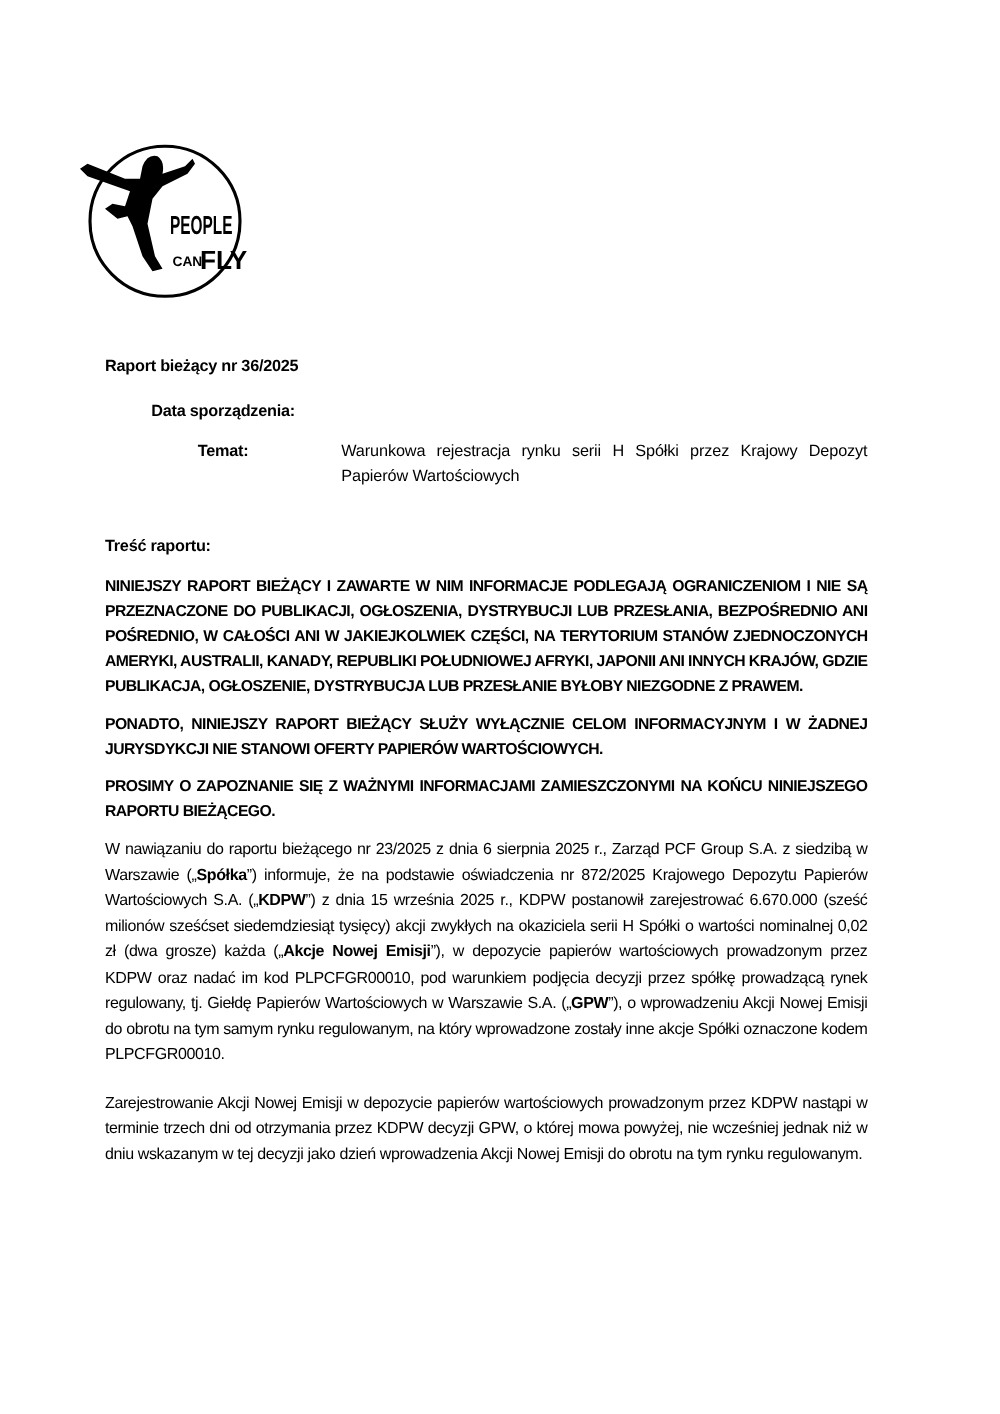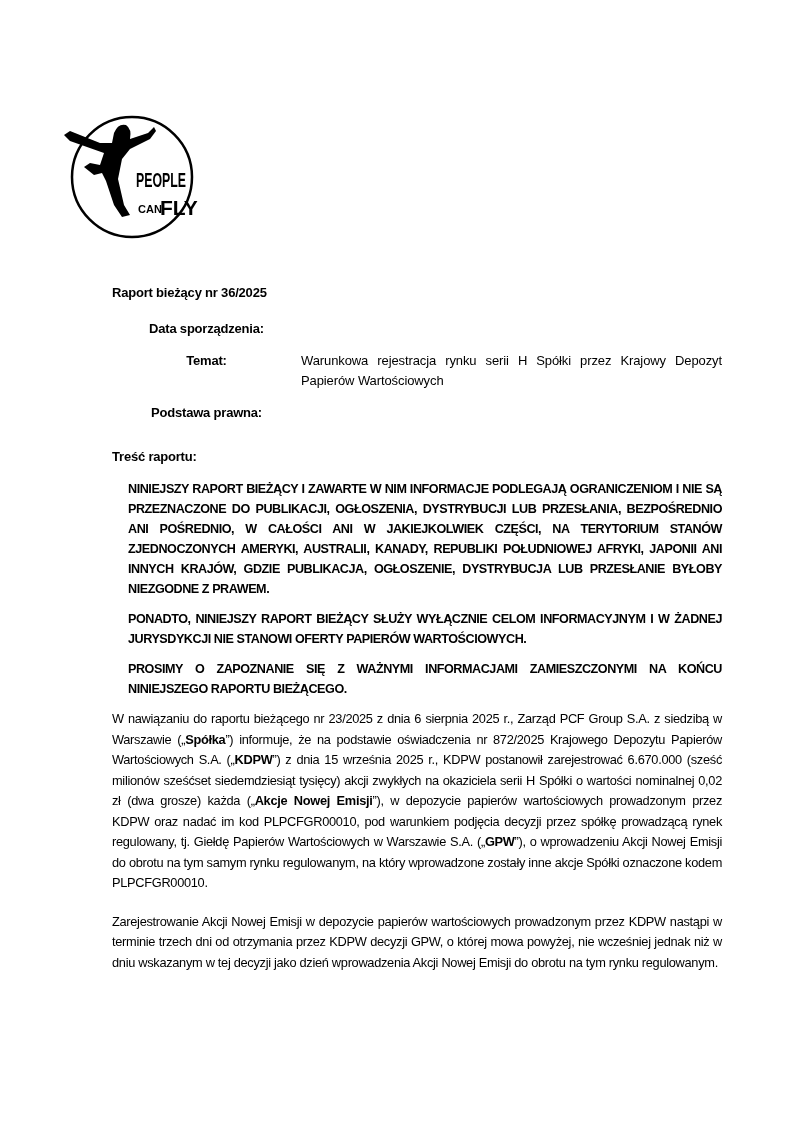--- a/index.html
+++ b/index.html
@@ -1,27 +1,27 @@
 <!DOCTYPE html>
 <html><head>
 <meta charset="utf-8">
 <style>
   html, body { margin: 0; padding: 0; background: #ffffff; }
   body {
     width: 800px; height: 1131px; position: relative; overflow: hidden;
     font-family: "Liberation Sans", sans-serif; color: #000;
   }
   .logo { position: absolute; left: 60px; top: 109px; width: 140px; height: 130px; }
-  .doc { position: absolute; left: 112px; top: 283px; width: 610px; font-size: 13px; line-height: 20px; }
+  .doc { position: absolute; left: 84px; top: 283px; width: 610px; font-size: 13px; line-height: 20px; }
   .title { font-weight: bold; margin: 0 0 16px 0; letter-spacing: -0.2px; }
   .meta-row { display: flex; margin-bottom: 12px; }
   .meta-label { width: 189px; flex: none; font-weight: bold; letter-spacing: -0.2px; text-align: center; }
   .meta-value { flex: 1; text-align: justify; letter-spacing: -0.1px; }
   .content-label { font-weight: bold; margin: 24px 0 12px 0; letter-spacing: -0.2px; }
-  .caps { font-weight: bold; text-align: justify; margin: 0 0 10px 16px; font-size: 12.6px; letter-spacing: -0.45px; line-height: 20px; }
+  .caps { font-weight: bold; text-align: justify; margin: 0 0 10px 0; font-size: 12.6px; letter-spacing: -0.45px; line-height: 20px; }
   .para { text-align: justify; margin: 0 0 18px 0; letter-spacing: -0.3px; font-size: 12.8px; line-height: 20.5px; }
   .b { font-weight: bold; }
 </style>
 </head>
 <body>
 
 <div class="logo">
   <svg width="140" height="130" viewBox="0 0 140 130">
     <circle cx="72" cy="68" r="60" fill="none" stroke="#000" stroke-width="2.5"></circle>
 
@@ -36,21 +36,20 @@
   <div class="title">Raport bieżący nr 36/2025</div>
 
   <div class="meta-row">
     <div class="meta-label">Data sporządzenia:</div>
   </div>
   <div class="meta-row">
     <div class="meta-label">Temat:</div>
     <div class="meta-value">Warunkowa rejestracja rynku serii H Spółki przez Krajowy Depozyt Papierów Wartościowych</div>
   </div>
   <div class="meta-row">
-    <div class="meta-label">Podstawa prawna:</div>
   </div>
 
   <div class="content-label">Treść raportu:</div>
 
   <p class="caps">NINIEJSZY RAPORT BIEŻĄCY I ZAWARTE W NIM INFORMACJE PODLEGAJĄ OGRANICZENIOM I NIE SĄ PRZEZNACZONE DO PUBLIKACJI, OGŁOSZENIA, DYSTRYBUCJI LUB PRZESŁANIA, BEZPOŚREDNIO ANI POŚREDNIO, W CAŁOŚCI ANI W JAKIEJKOLWIEK CZĘŚCI, NA TERYTORIUM STANÓW ZJEDNOCZONYCH AMERYKI, AUSTRALII, KANADY, REPUBLIKI POŁUDNIOWEJ AFRYKI, JAPONII ANI INNYCH KRAJÓW, GDZIE PUBLIKACJA, OGŁOSZENIE, DYSTRYBUCJA LUB PRZESŁANIE BYŁOBY NIEZGODNE Z PRAWEM.</p>
   <p class="caps">PONADTO, NINIEJSZY RAPORT BIEŻĄCY SŁUŻY WYŁĄCZNIE CELOM INFORMACYJNYM I W ŻADNEJ JURYSDYKCJI NIE STANOWI OFERTY PAPIERÓW WARTOŚCIOWYCH.</p>
   <p class="caps">PROSIMY O ZAPOZNANIE SIĘ Z WAŻNYMI INFORMACJAMI ZAMIESZCZONYMI NA KOŃCU NINIEJSZEGO RAPORTU BIEŻĄCEGO.</p>
 
   <p class="para"><span>W nawiązaniu do raportu bieżącego nr 23/2025 z dnia 6 sierpnia 2025 r., Zarząd PCF Group S.A. z siedzibą w Warszawie („</span><span class="b">Spółka</span><span>”) informuje, że na podstawie oświadczenia nr 872/2025 Krajowego Depozytu Papierów Wartościowych S.A. („</span><span class="b">KDPW</span><span>”) z dnia 15 września 2025 r., KDPW postanowił zarejestrować 6.670.000 (sześć milionów sześćset siedemdziesiąt tysięcy) akcji zwykłych na okaziciela serii H Spółki o wartości nominalnej 0,02 zł (dwa grosze) każda („</span><span class="b">Akcje Nowej Emisji</span><span>”), w depozycie papierów wartościowych prowadzonym przez KDPW oraz nadać im kod PLPCFGR00010, pod warunkiem podjęcia decyzji przez spółkę prowadzącą rynek regulowany, tj. Giełdę Papierów Wartościowych w Warszawie S.A. („</span><span class="b">GPW</span><span>”), o wprowadzeniu Akcji Nowej Emisji do obrotu na tym samym rynku regulowanym, na który wprowadzone zostały inne akcje Spółki oznaczone kodem PLPCFGR00010.</span></p>
 

